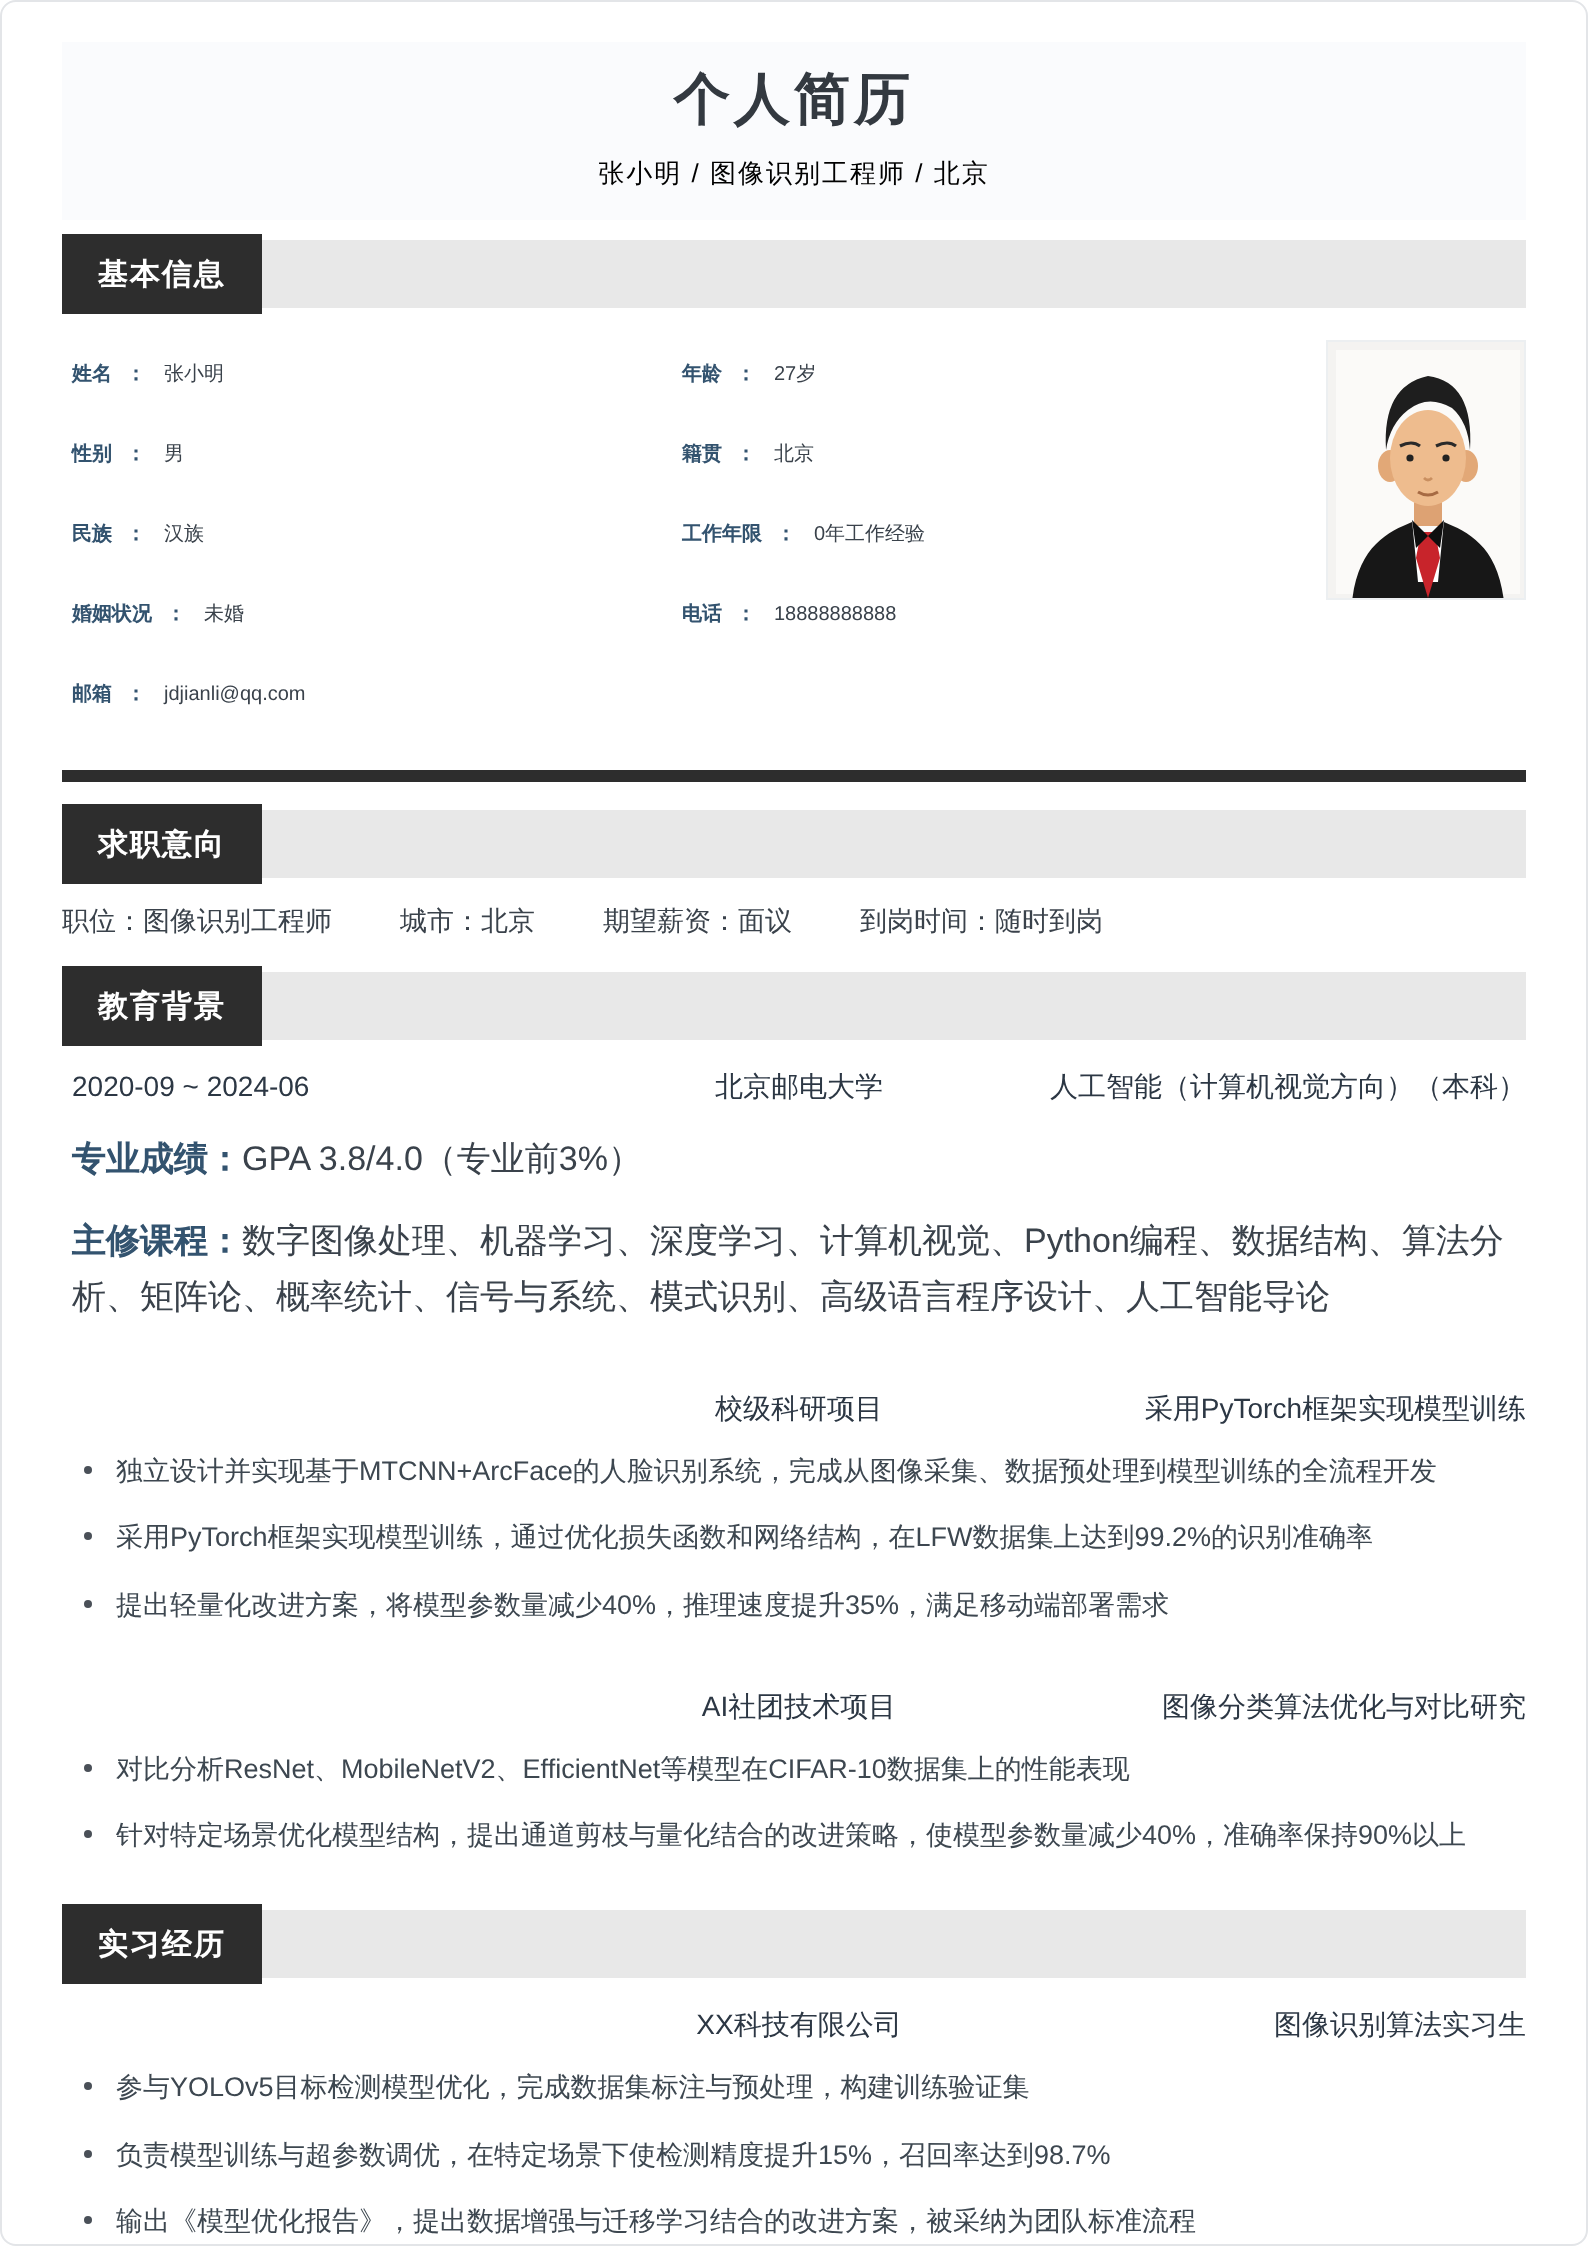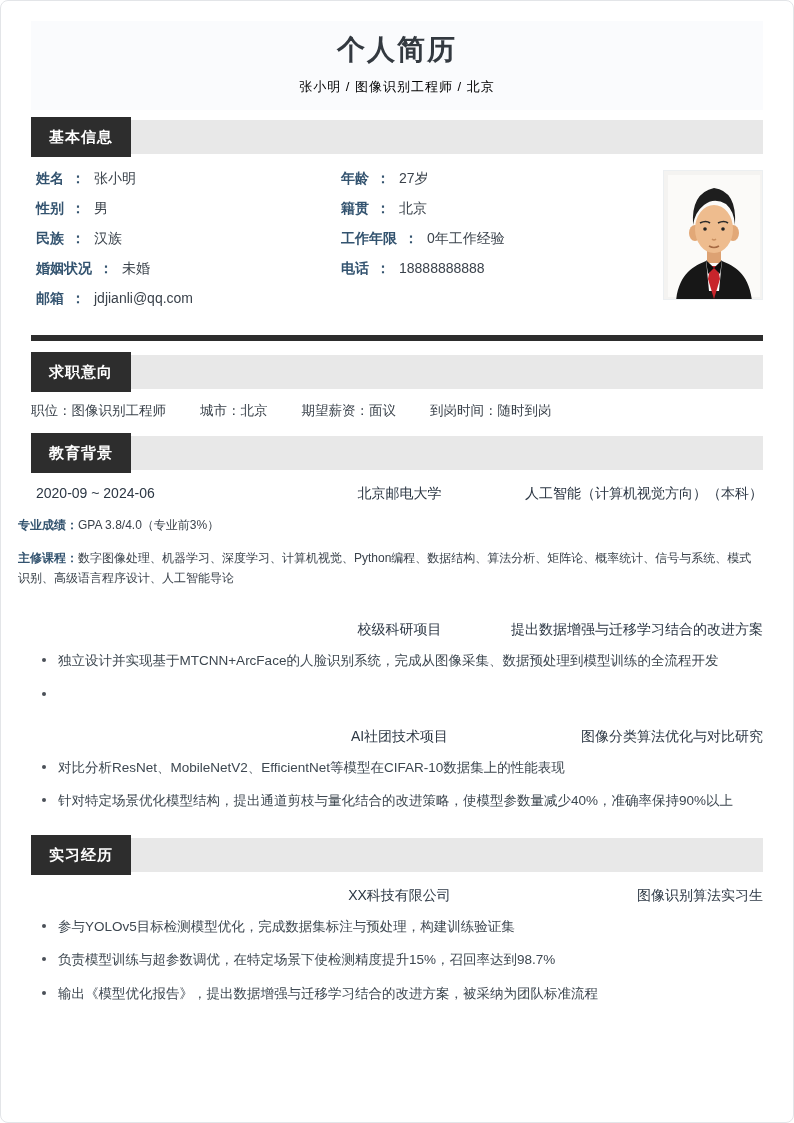--- a/index.html
+++ b/index.html
@@ -17,37 +17,37 @@
   
   .section-bar { position:relative; height:34px; background:#e8e8e8; margin:0 30px; }
   .badge {
     position:absolute; left:0; top:-3px; height:40px; min-width:94px;
     background:#2d2d2d; color:#ffffff; font-size:15px; font-weight:bold;
     display:flex; align-items:center; justify-content:center; padding:16px 18px; letter-spacing:1px;
   }
   
   .info-wrap { display:grid; grid-template-columns:305px 1fr 100px; padding:16px 30px 6px 35px; }
   .info-col { display:flex; flex-direction:column; }
-  .info-row { display:flex; align-items:baseline; height:30px; font-size:14px; }
+  .info-row { display:flex; align-items:baseline; height:30px; font-size:10px;margin-top:10px; }
   .lbl { color:#33536f; font-weight:bold; }
   .colon { color:#33536f; font-weight:bold; margin:0 9px 0 7px; }
   .val { color:#3a424b; }
   .photo-box { width:100px; height:130px; border:1px solid #eceff1; background:#f4f3f1; overflow:hidden; }
   
   .divider { height:6px; background:#2d2d2d; margin:9px 30px 14px 30px; }
   
   .intent-row { display:flex; gap:34px; padding:13px 35px 12px 30px; font-size:13.5px; color:#3a424b; }
   .intent-item .ilbl { color:#3a424b; }
   
   .entry-head { display:grid; grid-template-columns:1fr auto 1fr; align-items:baseline;
     padding:15px 30px 0 35px; font-size:14px; font-weight:normal; color:#2c3744; }
   .entry-head .eh-left { text-align:left; }
   .entry-head .eh-center { text-align:center; }
   .entry-head .eh-right { text-align:right; }
-  .edu-line { padding:13px 30px 0 17px; font-size:12px; line-height:1.65; color:#3a424b; }
+  .edu-line { padding:13px 30px 0 35px; font-size:17px; line-height:1.65; color:#3a424b; }
   .edu-line .lbl2 { color:#33536f; font-weight:bold; }
   .edu-last { padding-bottom:14px; }
   
   .bullets { padding:12px 30px 4px 35px; }
   .bullet { display:flex; align-items:flex-start; margin-bottom:13px; font-size:13.5px; line-height:1.5; color:#3d4750; }
   .dot { flex:0 0 auto; width:4px; height:4px; border-radius:50%; background:#4a5058; margin:7px 12px 0 6px; }
   .entries { padding-bottom:6px; }
   .section { margin-bottom:4px; }
 </style>
 </head>
@@ -177,29 +177,34 @@
       <span class="lbl2">主修课程</span><span class="lbl2">：</span><span>数字图像处理、机器学习、深度学习、计算机视觉、Python编程、数据结构、算法分析、矩阵论、概率统计、信号与系统、模式识别、高级语言程序设计、人工智能导论</span>
     </div>
   </div>
 
   <div class="section">
     <div class="entries">
       <div>
         <div class="entry-head">
           <span class="eh-left"></span>
           <span class="eh-center">校级科研项目</span>
-          <span class="eh-right">提出数据增强与迁移学习结合的改进方案</span>
+          <span class="eh-right">采用PyTorch框架实现模型训练</span>
         </div>
         <div class="bullets">
           <div class="bullet">
               <span class="dot"></span>
               <span>独立设计并实现基于MTCNN+ArcFace的人脸识别系统，完成从图像采集、数据预处理到模型训练的全流程开发</span>
             </div>
           <div class="bullet">
               <span class="dot"></span>
+              <span>采用PyTorch框架实现模型训练，通过优化损失函数和网络结构，在LFW数据集上达到99.2%的识别准确率</span>
+            </div>
+          <div class="bullet">
+              <span class="dot"></span>
+              <span>提出轻量化改进方案，将模型参数量减少40%，推理速度提升35%，满足移动端部署需求</span>
             </div>
         </div>
       </div>
       <div>
         <div class="entry-head">
           <span class="eh-left"></span>
           <span class="eh-center">AI社团技术项目</span>
           <span class="eh-right">图像分类算法优化与对比研究</span>
         </div>
         <div class="bullets">

